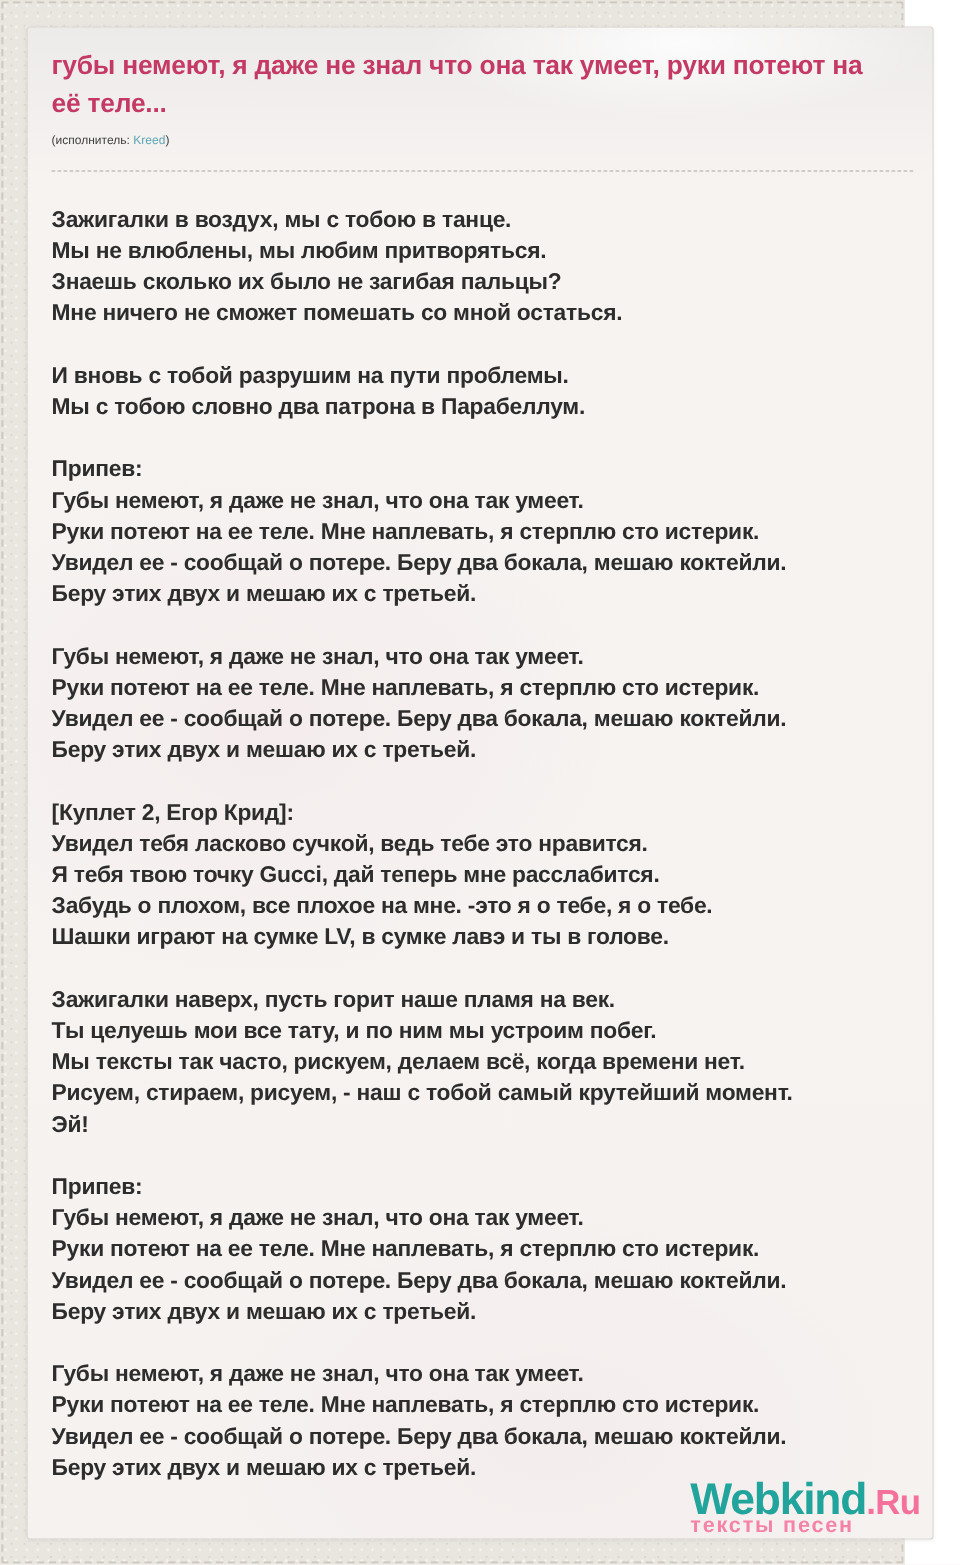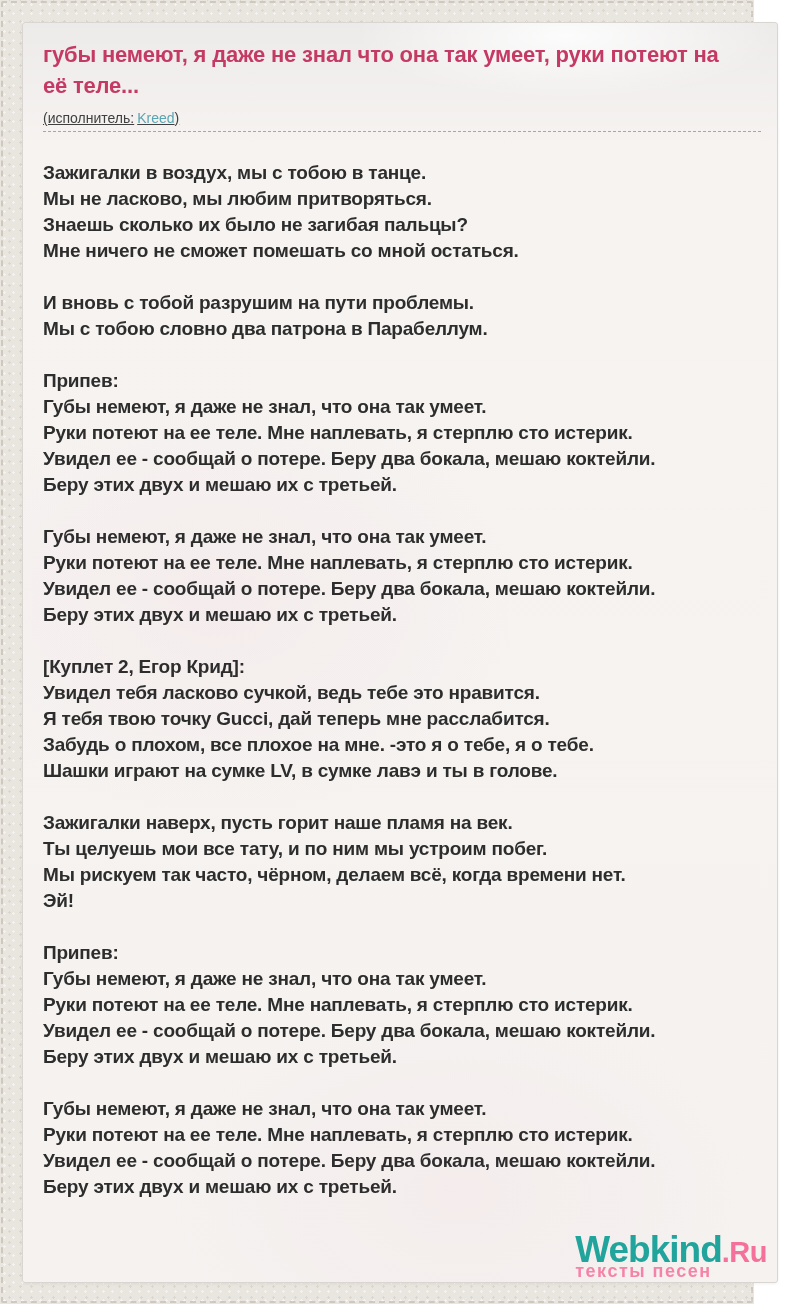--- a/index.html
+++ b/index.html
@@ -53,25 +53,24 @@
   .song-title{
     margin:0 0 8px 0;
     max-width:700px;
     font-size:22px;
     line-height:31px;
     font-weight:bold;
     color:var(--title-color);
     letter-spacing:-0.2px;
   }
   .artist-line{
-    margin:0 0 4px 0;
-    font-size:14px;
+    margin:0 0 15px 0;
+    font-size:10px;
     line-height:18px;
     color:#3f3f3f;
-    text-decoration:underline;
   }
   .artist-link{
     color:var(--artist-link-color);
     text-decoration:none;
     margin-left:3px;
   }
   .separator{
     height:0;
     border-bottom:1px dashed #a6a6a6;
     margin:0 0 0 0;
@@ -123,21 +122,21 @@
   <div class="card">
 
     <h1 class="song-title">губы немеют, я даже не знал что она так умеет, руки потеют на её теле...</h1>
 
     <p class="artist-line"><span>(исполнитель:</span><a class="artist-link" href="#">Kreed</a><span>)</span></p>
 
     <div class="separator"></div>
 
     <div class="lyrics">
         <div class="lyric-line">Зажигалки в воздух, мы с тобою в танце.</div>
-        <div class="lyric-line">Мы не ласково, мы любим притворяться.</div>
+        <div class="lyric-line">Мы не влюблены, мы любим притворяться.</div>
         <div class="lyric-line">Знаешь сколько их было не загибая пальцы?</div>
         <div class="lyric-line">Мне ничего не сможет помешать со мной остаться.</div>
         <div class="lyric-line">&nbsp;</div>
         <div class="lyric-line">И вновь с тобой разрушим на пути проблемы.</div>
         <div class="lyric-line">Мы с тобою словно два патрона в Парабеллум.</div>
         <div class="lyric-line">&nbsp;</div>
         <div class="lyric-line">Припев:</div>
         <div class="lyric-line">Губы немеют, я даже не знал, что она так умеет.</div>
         <div class="lyric-line">Руки потеют на ее теле. Мне наплевать, я стерплю сто истерик.</div>
         <div class="lyric-line">Увидел ее - сообщай о потере. Беру два бокала, мешаю коктейли.</div>
@@ -149,21 +148,22 @@
         <div class="lyric-line">Беру этих двух и мешаю их с третьей.</div>
         <div class="lyric-line">&nbsp;</div>
         <div class="lyric-line">[Куплет 2, Егор Крид]:</div>
         <div class="lyric-line">Увидел тебя ласково сучкой, ведь тебе это нравится.</div>
         <div class="lyric-line">Я тебя твою точку Gucci, дай теперь мне расслабится.</div>
         <div class="lyric-line">Забудь о плохом, все плохое на мне. -это я о тебе, я о тебе.</div>
         <div class="lyric-line">Шашки играют на сумке LV, в сумке лавэ и ты в голове.</div>
         <div class="lyric-line">&nbsp;</div>
         <div class="lyric-line">Зажигалки наверх, пусть горит наше пламя на век.</div>
         <div class="lyric-line">Ты целуешь мои все тату, и по ним мы устроим побег.</div>
-        <div class="lyric-line">Мы рискуем так часто, чёрном, делаем всё, когда времени нет.</div>
+        <div class="lyric-line">Мы тексты так часто, рискуем, делаем всё, когда времени нет.</div>
+        <div class="lyric-line">Рисуем, стираем, рисуем, - наш с тобой самый крутейший момент.</div>
         <div class="lyric-line">Эй!</div>
         <div class="lyric-line">&nbsp;</div>
         <div class="lyric-line">Припев:</div>
         <div class="lyric-line">Губы немеют, я даже не знал, что она так умеет.</div>
         <div class="lyric-line">Руки потеют на ее теле. Мне наплевать, я стерплю сто истерик.</div>
         <div class="lyric-line">Увидел ее - сообщай о потере. Беру два бокала, мешаю коктейли.</div>
         <div class="lyric-line">Беру этих двух и мешаю их с третьей.</div>
         <div class="lyric-line">&nbsp;</div>
         <div class="lyric-line">Губы немеют, я даже не знал, что она так умеет.</div>
         <div class="lyric-line">Руки потеют на ее теле. Мне наплевать, я стерплю сто истерик.</div>

